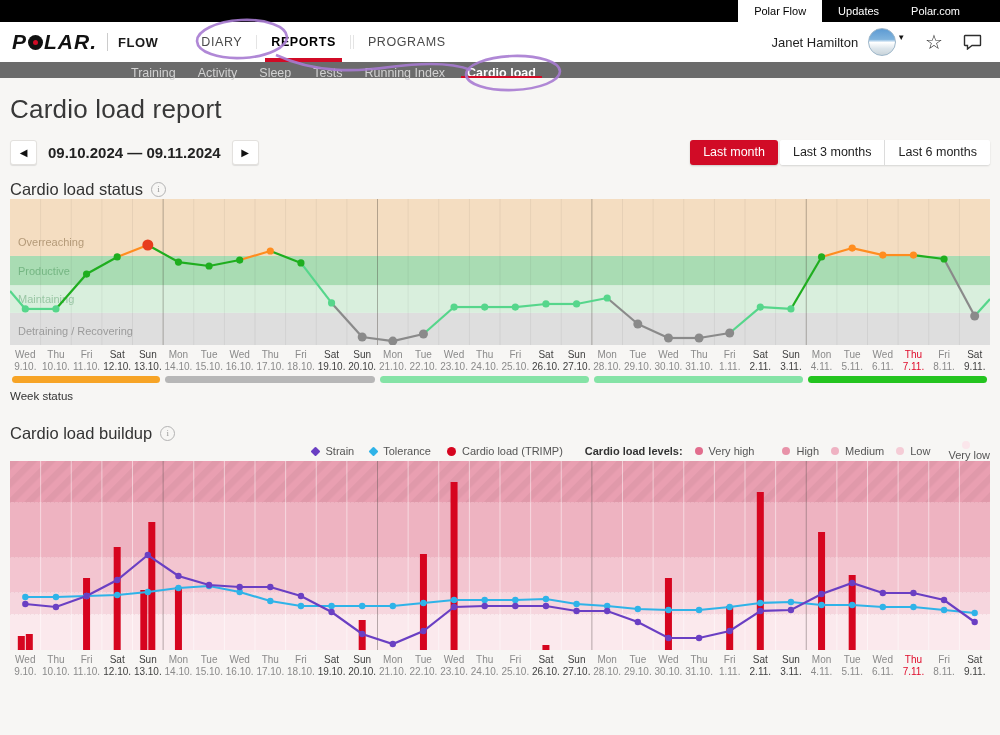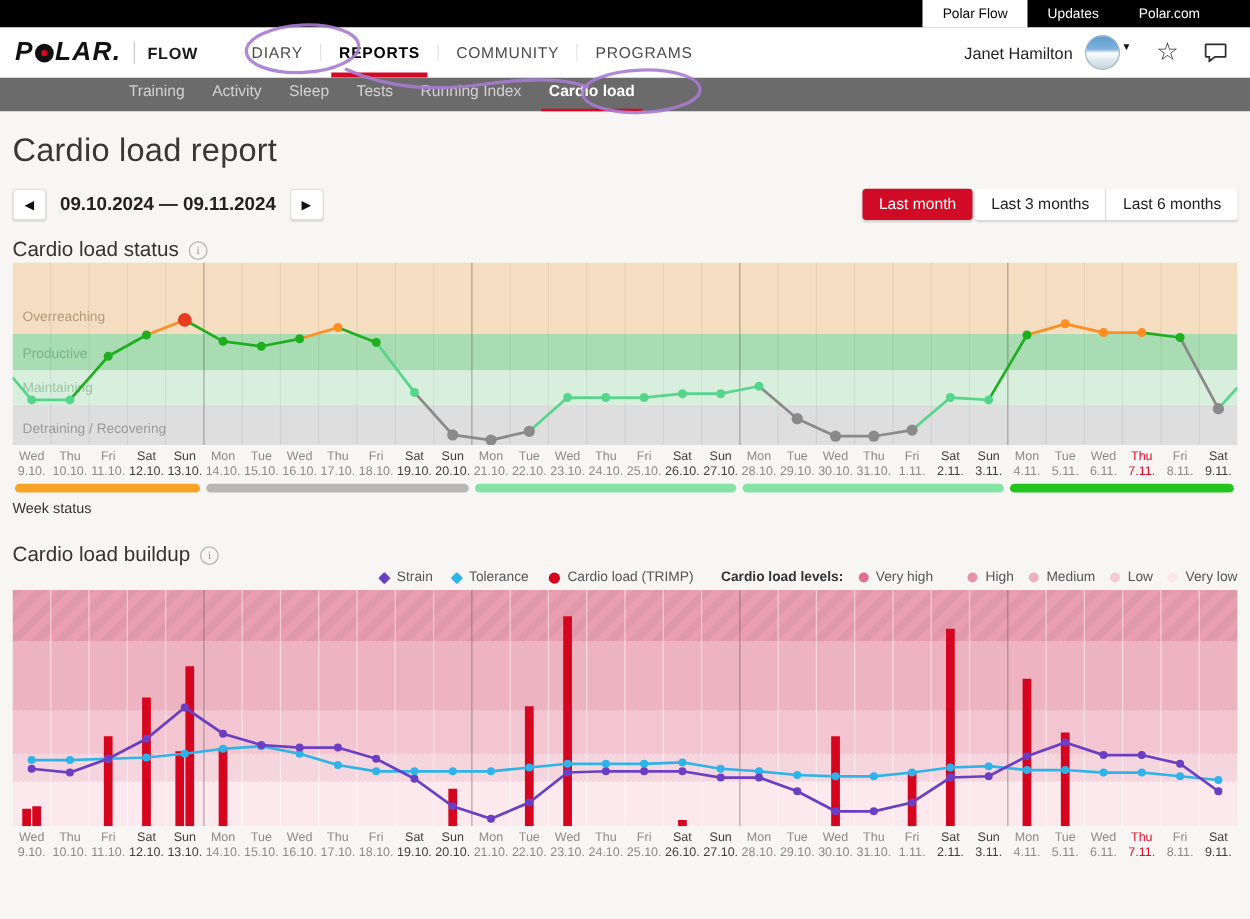--- a/index.html
+++ b/index.html
@@ -25,21 +25,21 @@
   .nav-item.active::after{content:"";position:absolute;left:7px;right:7px;bottom:0;height:4px;background:#d10b26}
   .nav-sep{width:1px;background:#e4e4e4;margin:13px 1px}
   .header-right{margin-left:auto;display:flex;align-items:center;padding-right:18px}
   .user-name{font-size:13px;color:#222;margin-right:10px}
   .avatar{width:26px;height:26px;border-radius:50%;border:1px solid #9db6c9;
     background:linear-gradient(#5d9bd3 0%,#7fb3dd 40%,#ffffff 52%,#dde6ec 75%,#c9d4da 100%)}
   .caret{font-size:8px;color:#111;margin:-10px 0 0 1px}
   .star{font-size:20px;color:#2e2e2e;margin-left:20px;line-height:1}
   .chat{margin-left:20px;display:flex;align-items:center}
   
-  .subnav{height:27px;background:#6b6b6b;display:flex;padding-left:92px}
+  .subnav{height:16px;background:#6b6b6b;display:flex;padding-left:120px}
   .subnav-item{color:#d2d2d2;font-size:12.5px;line-height:22px;padding:0 11px;position:relative;cursor:pointer}
   .subnav-item.active{color:#fff;font-weight:bold}
   .subnav-item.active::after{content:"";position:absolute;left:5px;right:5px;bottom:0;height:2.5px;background:#d10b26}
   
   .annot{position:absolute;left:185px;top:12px;z-index:60;pointer-events:none}
   
   .content{padding:0 10px}
   .page-title{font-size:26px;font-weight:400;color:#383838;margin:16px 0 15px;letter-spacing:.2px}
   .controls{display:flex;align-items:center;margin-bottom:15px;height:25px}
   .nav-btn{width:25px;height:23px;background:#fff;border:1px solid #e3e1de;border-radius:3px;
@@ -94,21 +94,20 @@
         <span>.</span>
       </span>
     <span class="hdr-sep"></span>
     <span class="flow-label">FLOW</span>
   </div>
   <div class="nav">
       <div class="nav-item">DIARY</div>
       <div class="nav-sep"></div>
       <div class="nav-item active">REPORTS</div>
       <div class="nav-sep"></div>
-      <div class="nav-item">COMMUNITY</div>
       <div class="nav-sep"></div>
       <div class="nav-item">PROGRAMS</div>
     </div>
   <div class="header-right">
     <span class="user-name">Janet Hamilton</span>
     <span class="avatar"></span>
     <span class="caret">▼</span>
     <span class="star">☆</span>
     <span class="chat">
       <svg width="19" height="16" viewBox="0 0 19 16">
@@ -429,21 +428,21 @@
         <div class="lab">High</div>
       </div>
       <div class="legend-item" style="margin-left: 12px; justify-content: flex-end;">
         <div class="dot small" style="background: rgb(239, 178, 194);"></div>
         <div class="lab">Medium</div>
       </div>
       <div class="legend-item" style="margin-left: 12px;">
         <div class="dot small" style="background: rgb(245, 204, 214);"></div>
         <div class="lab">Low</div>
       </div>
-      <div class="legend-item" style="margin-left: 12px;">
+      <div class="legend-item" style="margin-left: 12px; flex-direction: column;">
         <div class="dot small" style="background: rgb(251, 230, 235);"></div>
         <div class="lab">Very low</div>
       </div>
     </div>
 
   <div class="chart">
     <svg id="buildup-svg" width="980" height="189">
         <defs>
           <pattern id="hatch" width="13" height="13" patternUnits="userSpaceOnUse" patternTransform="rotate(45)">
             <rect width="6.5" height="13" fill="rgba(0,0,0,0.04)"></rect>

